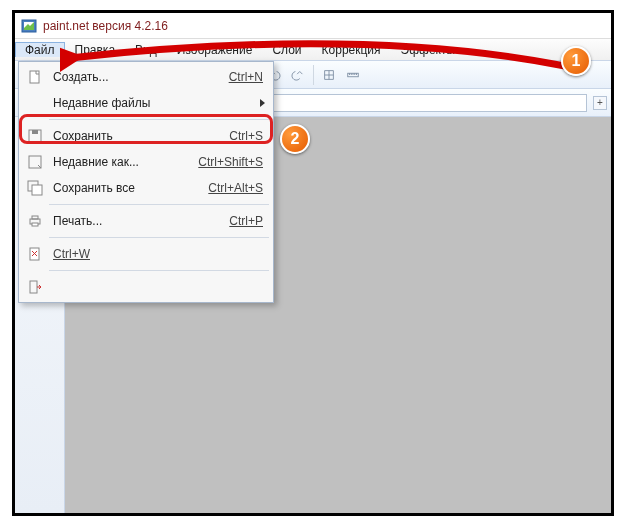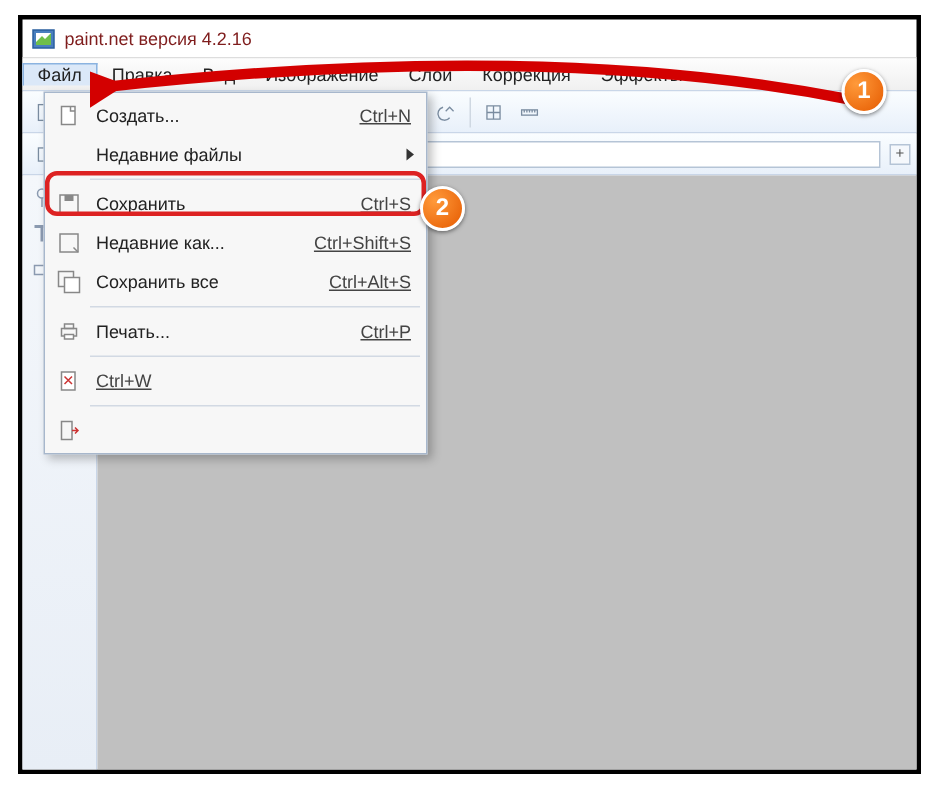--- a/index.html
+++ b/index.html
@@ -125,21 +125,20 @@
   
   .dropdown {
     position:absolute;
     left:3px; top:48px;
     width:256px;
     background:#f7f7f7;
     border:1px solid #a7b7cc;
     box-shadow: 3px 3px 6px rgba(0,0,0,0.25);
     padding:2px 2px;
     z-index:10;
-    margin-left:11px;
   }
   .dd-row {
     display:flex;
     align-items:center;
     height:26px;
     padding:0 4px;
     gap:8px;
     position:relative;
   }
   .dd-icon {

